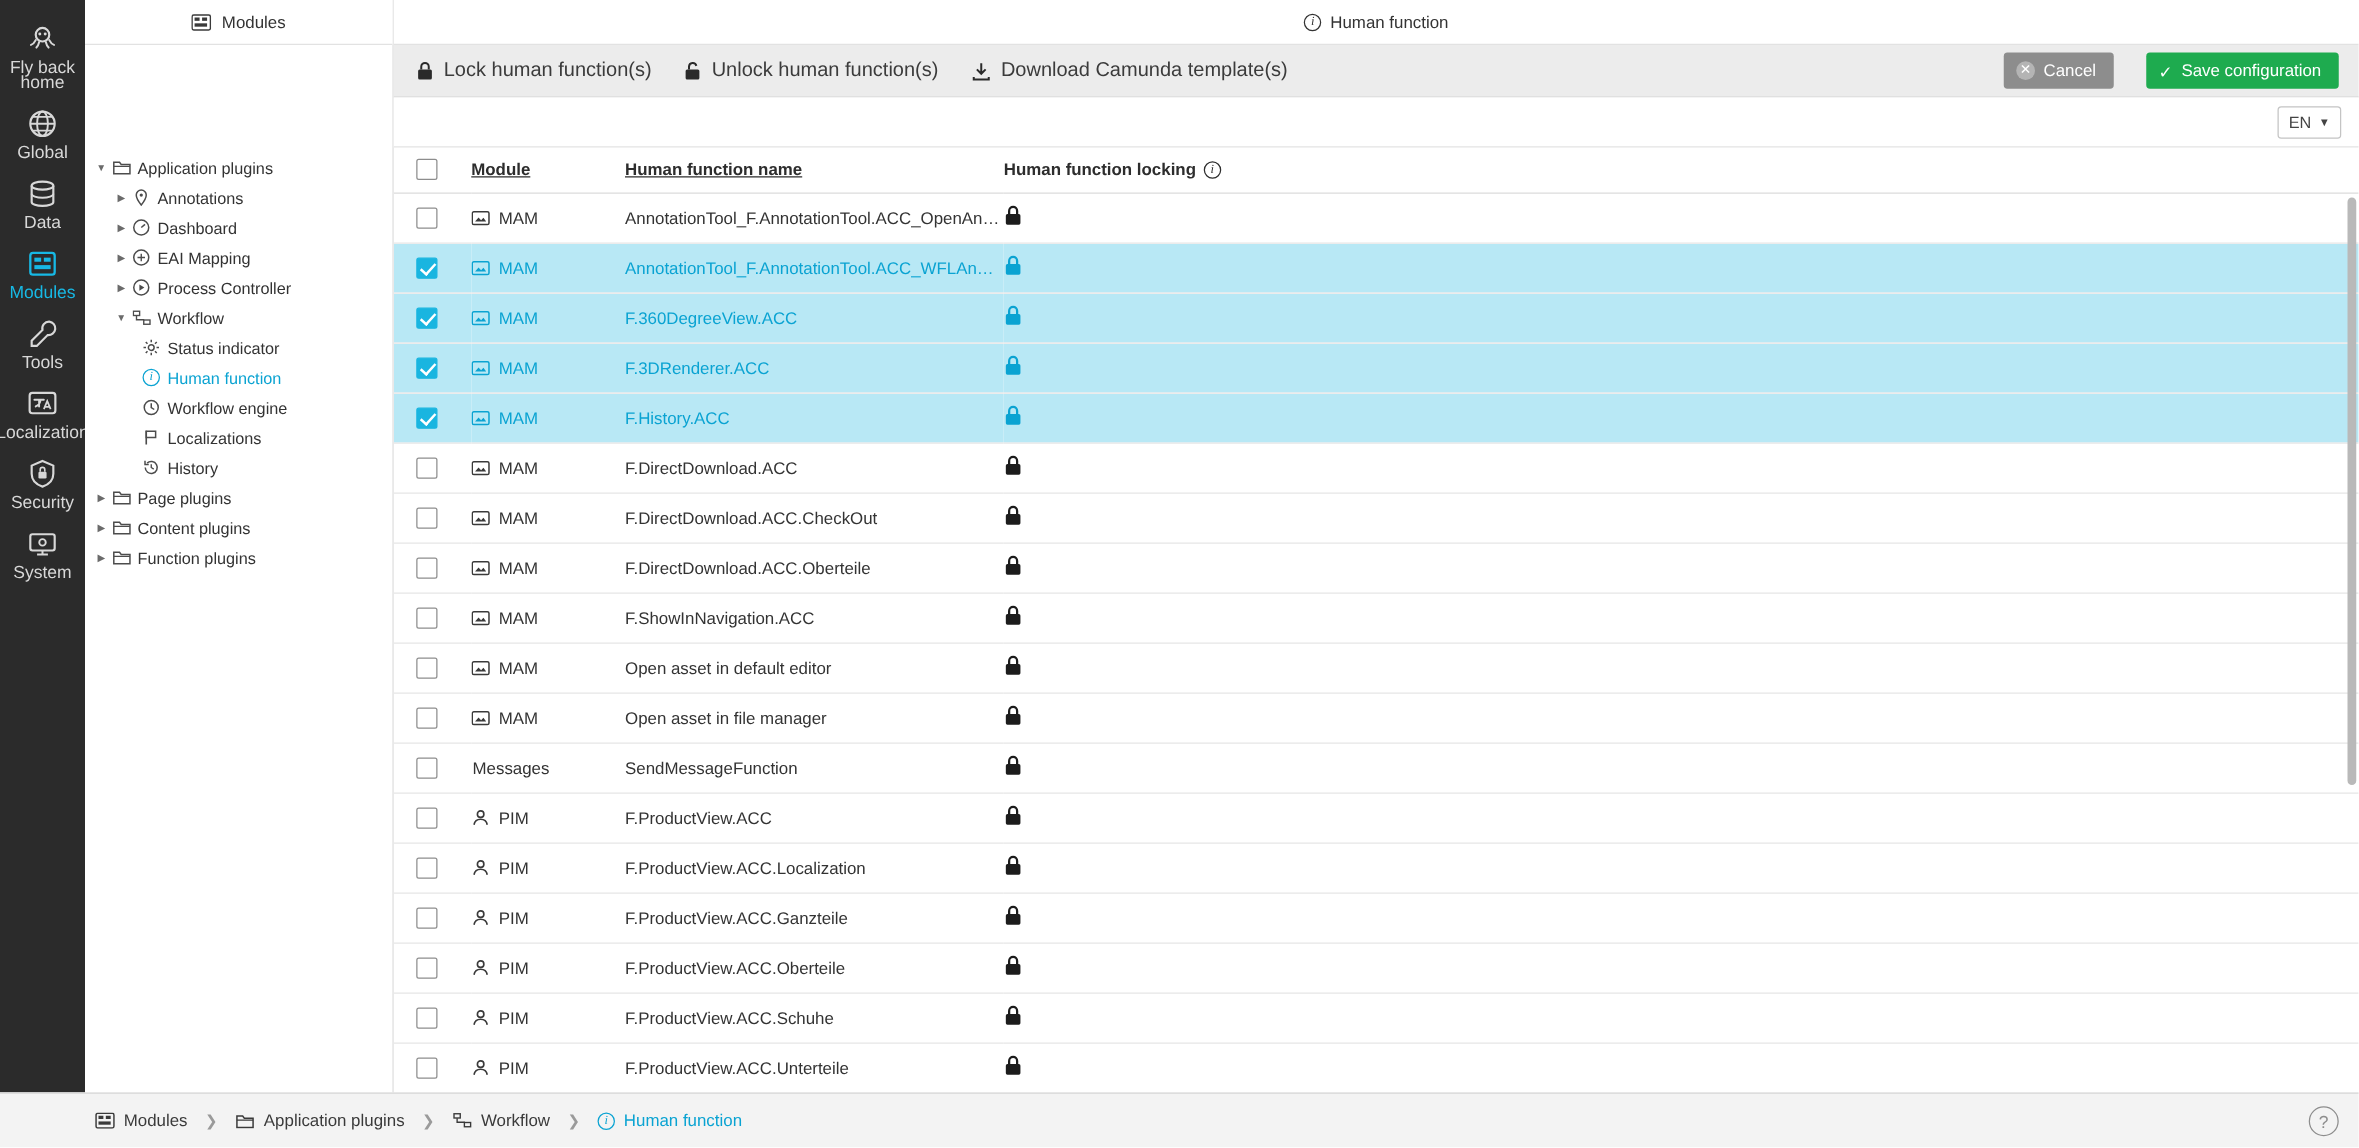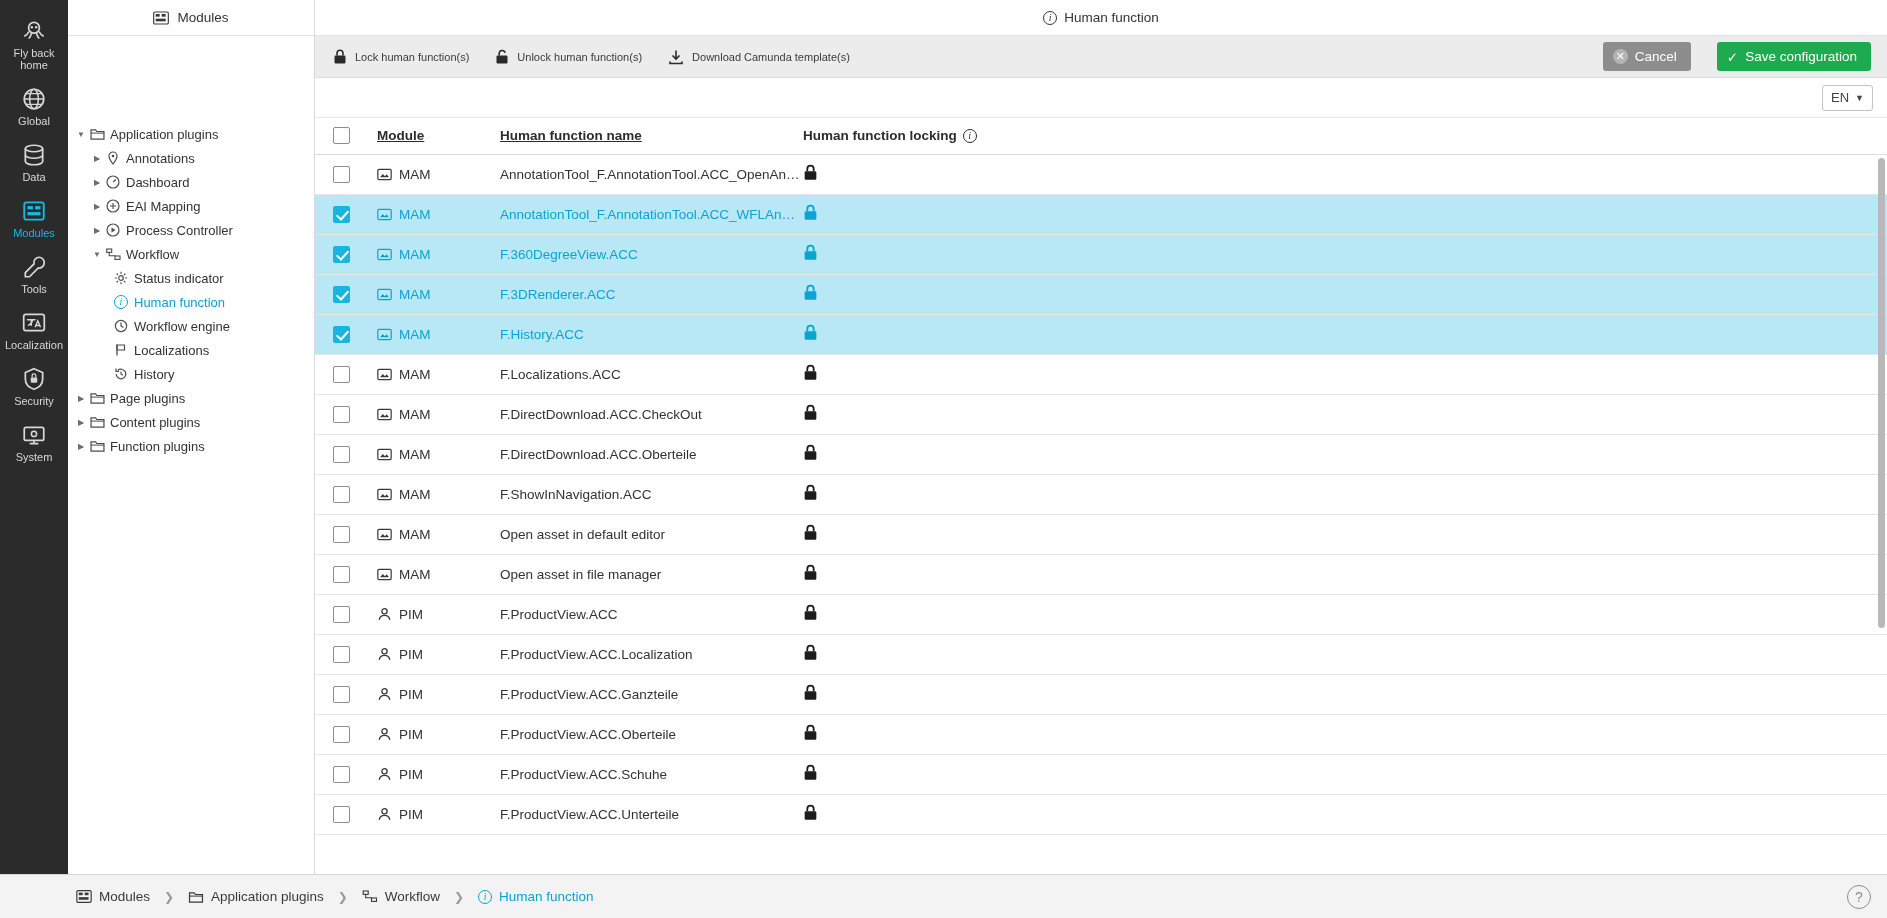--- a/index.html
+++ b/index.html
@@ -40,21 +40,21 @@
     width: 68px;
     padding: 8px 2px 7px 2px;
     display: flex;
     flex-direction: column;
     align-items: center;
     gap: 3px;
     cursor: pointer;
     color: #d8d8d8;
   }
   .rail-item .rail-label {
-    font-size: 11px;
+    font-size: 14px;
     line-height: 12px;
     text-align: center;
   }
   .rail-item.active { color: #17b9e5; }
   .rail-icon { width: 26px; height: 26px; display:block; }
 
   
   .tree-panel {
     width: 247px;
     background: #fff;
@@ -135,21 +135,21 @@
     border-bottom: 1px solid #dcdcdc;
     display: flex;
     align-items: center;
     padding: 0 16px 0 18px;
     gap: 26px;
   }
   .tb-action {
     display: flex;
     align-items: center;
     gap: 8px;
-    font-size: 11px;
+    font-size: 16px;
     color: #3b3b3b;
     cursor: pointer;
   }
   .tb-spacer { flex: 1; }
   .btn {
     display: inline-flex;
     align-items: center;
     gap: 7px;
     height: 29px;
     padding: 0 14px 0 10px;
@@ -750,21 +750,21 @@
                 </td>
               <td class="col-module">
                   <div class="mod-cell">
                     <svg width="15" height="13" viewBox="0 0 16 14">
                       <rect x="0.8" y="1.5" width="14.4" height="11" rx="1.4" fill="none" stroke="#3a3a3a" stroke-width="1.3"></rect>
                       <path d="M3.2 10l3-3.6 2.2 2.4 2-2.2 2.4 3.4z" fill="#3a3a3a"></path>
                     </svg>
                     <span>MAM</span>
                   </div>
                 </td>
-              <td class="col-name">F.Localizations.ACC</td>
+              <td class="col-name">F.DirectDownload.ACC</td>
               <td class="col-lock"><span class="lock-glyph"><svg width="15" height="17" viewBox="0 0 14 16">
                       <rect x="1.5" y="6.8" width="11" height="8" rx="1.2" fill="currentColor"></rect>
                       <path d="M4 6.8V4.5a3 3 0 0 1 6 0v2.3" fill="none" stroke="currentColor" stroke-width="1.7"></path>
                     </svg></span></td>
             </tr>
 
             <tr>
               <td class="col-check">
                   <div style="padding-left:18px;"><span class="cb"></span></div>
                 </td>
@@ -857,20 +857,35 @@
                     <span>MAM</span>
                   </div>
                 </td>
               <td class="col-name">Open asset in file manager</td>
               <td class="col-lock"><span class="lock-glyph"><svg width="15" height="17" viewBox="0 0 14 16">
                       <rect x="1.5" y="6.8" width="11" height="8" rx="1.2" fill="currentColor"></rect>
                       <path d="M4 6.8V4.5a3 3 0 0 1 6 0v2.3" fill="none" stroke="currentColor" stroke-width="1.7"></path>
                     </svg></span></td>
             </tr>
 
+            <tr>
+              <td class="col-check">
+                  <div style="padding-left:18px;"><span class="cb"></span></div>
+                </td>
+              <td class="col-module">
+                  <div class="mod-cell" style="padding-left:1px;">
+                    <span>Messages</span>
+                  </div>
+                </td>
+              <td class="col-name">SendMessageFunction</td>
+              <td class="col-lock"><span class="lock-glyph"><svg width="15" height="17" viewBox="0 0 14 16">
+                      <rect x="1.5" y="6.8" width="11" height="8" rx="1.2" fill="currentColor"></rect>
+                      <path d="M4 6.8V4.5a3 3 0 0 1 6 0v2.3" fill="none" stroke="currentColor" stroke-width="1.7"></path>
+                    </svg></span></td>
+            </tr>
 
             <tr>
               <td class="col-check">
                   <div style="padding-left:18px;"><span class="cb"></span></div>
                 </td>
               <td class="col-module">
                   <div class="mod-cell">
                     <svg width="15" height="14" viewBox="0 0 15 14">
                       <circle cx="7.5" cy="4.3" r="2.6" fill="none" stroke="#3a3a3a" stroke-width="1.3"></circle>
                       <path d="M2.2 12.8c.5-3 2.6-4.4 5.3-4.4s4.8 1.4 5.3 4.4" fill="none" stroke="#3a3a3a" stroke-width="1.3"></path>

